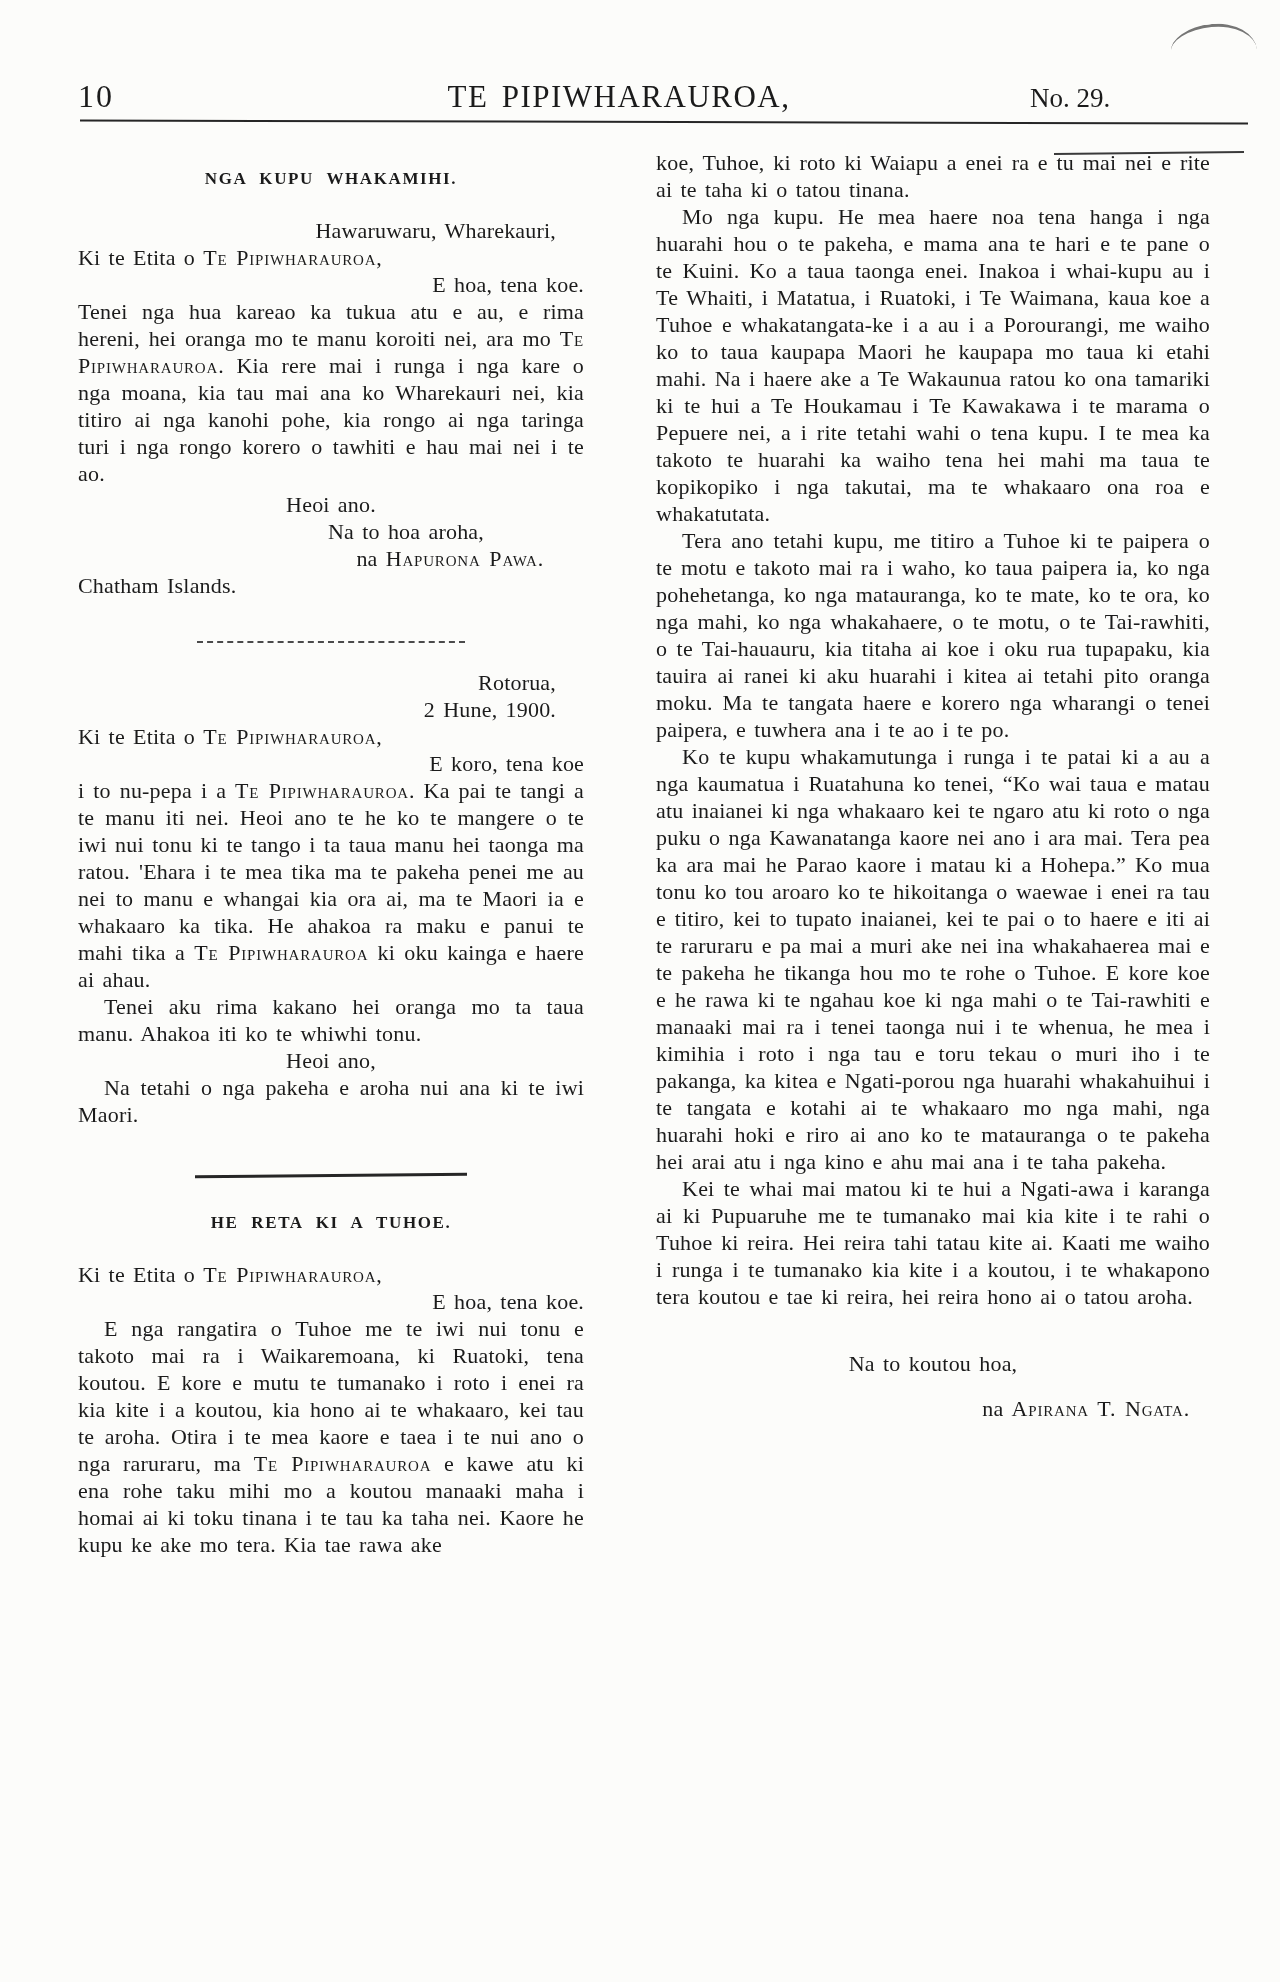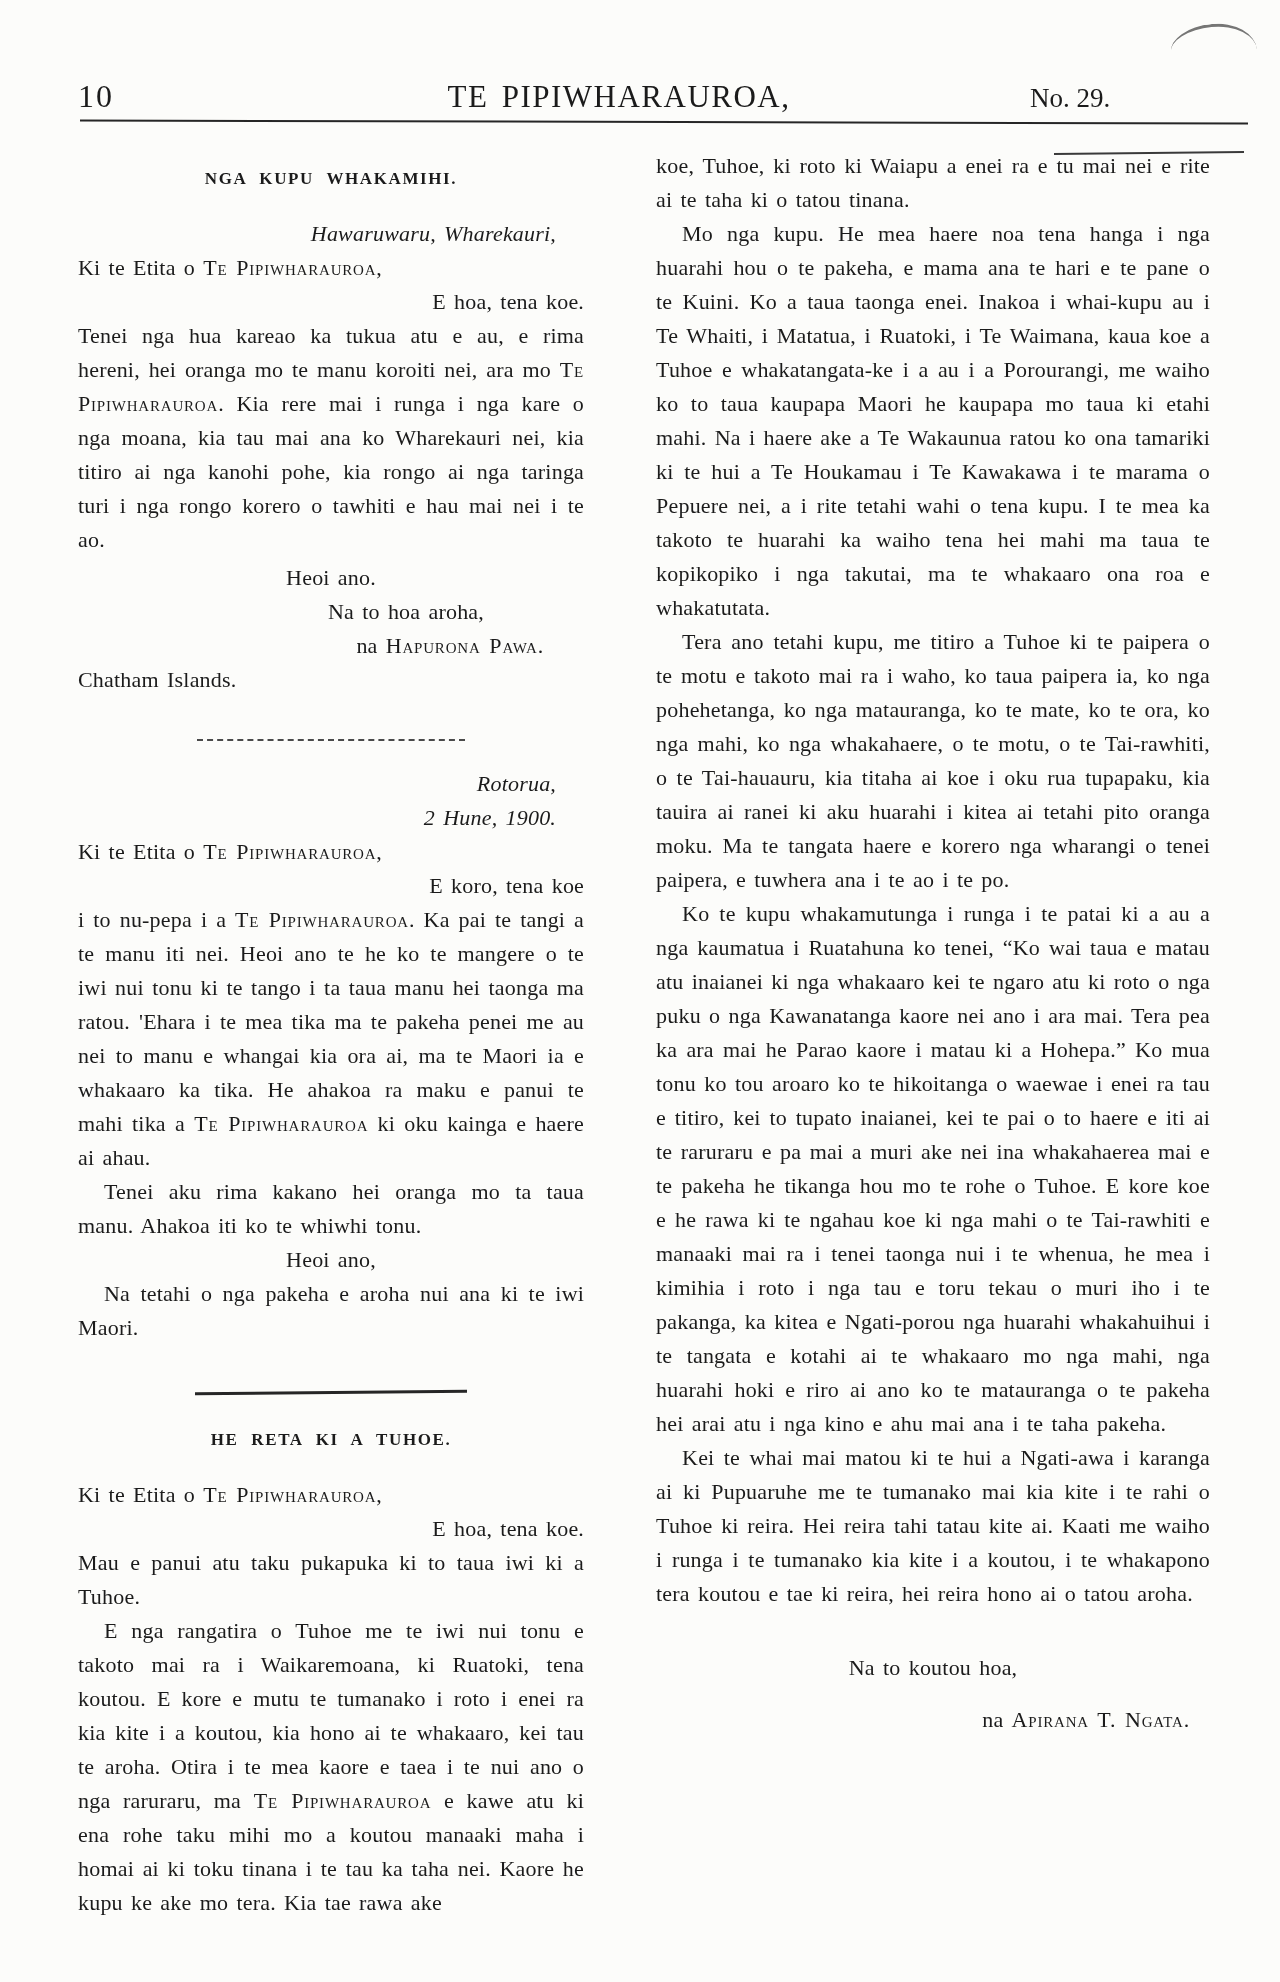--- a/index.html
+++ b/index.html
@@ -33,28 +33,28 @@
   }
   
   .cols{
     display:flex;
     padding:26px 70px 0 78px;
     gap:72px;
   }
   .col-l{ width:507px; }
   .col-r{ width:555px; }
   p, .line{
-    font-size:22px; line-height:34px;
+    font-size:22px; line-height:27px;
     letter-spacing:.2px; word-spacing:2.5px;
   }
   .just{ text-align:justify; }
   .indent{ text-indent:26px; }
   .r{ text-align:right; }
   .c{ text-align:center; }
-  .inset28{ padding-right:28px;font-style:italic; }
+  .inset28{ padding-right:28px; }
   .inset40{ padding-right:40px; }
   .inset20{ padding-right:20px; }
   .inset100{ padding-right:100px; }
   .sc{ font-variant:small-caps; letter-spacing:.8px; }
   h2.art-head{
     text-align:center;
     font-size:17px; font-weight:bold;
     letter-spacing:1.6px; word-spacing:7px;
     margin:20px 0 28px 0;
   }
@@ -110,21 +110,20 @@
     <p class="just indent">Tenei aku rima kakano hei oranga mo ta taua manu. Ahakoa iti ko te whiwhi tonu.</p>
     <div class="line c">Heoi ano,</div>
     <p class="just indent">Na tetahi o nga pakeha e aroha nui ana ki te iwi Maori.</p>
 
     <hr class="divider-solid">
 
     <h2 class="art-head" style="margin-top:36px;">HE RETA KI A TUHOE.</h2>
 
     <div class="line"><span>Ki te Etita o </span><span class="sc">Te Pipiwharauroa,</span></div>
     <div class="line r">E hoa, tena koe.</div>
-    <p class="just">Mau e panui atu taku pukapuka ki to taua iwi ki a Tuhoe.</p>
     <p class="just indent smallcaps-auto">E nga rangatira o Tuhoe me te iwi nui tonu e takoto mai ra i Waikaremoana, ki Ruatoki, tena koutou. E kore e mutu te tumanako i roto i enei ra kia kite i a koutou, kia hono ai te whakaaro, kei tau te aroha. Otira i te mea kaore e taea i te nui ano o nga raruraru, ma <span class="sc">Te Pipiwharauroa</span> e kawe atu ki ena rohe taku mihi mo a koutou manaaki maha i homai ai ki toku tinana i te tau ka taha nei. Kaore he kupu ke ake mo tera. Kia tae rawa ake</p>
   </div>
 
   <div class="col-r">
     <p class="just">koe, Tuhoe, ki roto ki Waiapu a enei ra e tu mai nei e rite ai te taha ki o tatou tinana.</p>
     <p class="just indent">Mo nga kupu. He mea haere noa tena hanga i nga huarahi hou o te pakeha, e mama ana te hari e te pane o te Kuini. Ko a taua taonga enei. Inakoa i whai-kupu au i Te Whaiti, i Matatua, i Ruatoki, i Te Waimana, kaua koe a Tuhoe e whakatangata-ke i a au i a Porourangi, me waiho ko to taua kaupapa Maori he kaupapa mo taua ki etahi mahi. Na i haere ake a Te Wakaunua ratou ko ona tamariki ki te hui a Te Houkamau i Te Kawakawa i te marama o Pepuere nei, a i rite tetahi wahi o tena kupu. I te mea ka takoto te huarahi ka waiho tena hei mahi ma taua te kopikopiko i nga takutai, ma te whakaaro ona roa e whakatutata.</p>
     <p class="just indent">Tera ano tetahi kupu, me titiro a Tuhoe ki te paipera o te motu e takoto mai ra i waho, ko taua paipera ia, ko nga pohehetanga, ko nga matauranga, ko te mate, ko te ora, ko nga mahi, ko nga whakahaere, o te motu, o te Tai-rawhiti, o te Tai-hauauru, kia titaha ai koe i oku rua tupapaku, kia tauira ai ranei ki aku huarahi i kitea ai tetahi pito oranga moku. Ma te tangata haere e korero nga wharangi o tenei paipera, e tuwhera ana i te ao i te po.</p>
     <p class="just indent">Ko te kupu whakamutunga i runga i te patai ki a au a nga kaumatua i Ruatahuna ko tenei, “Ko wai taua e matau atu inaianei ki nga whakaaro kei te ngaro atu ki roto o nga puku o nga Kawanatanga kaore nei ano i ara mai. Tera pea ka ara mai he Parao kaore i matau ki a Hohepa.” Ko mua tonu ko tou aroaro ko te hikoitanga o waewae i enei ra tau e titiro, kei to tupato inaianei, kei te pai o to haere e iti ai te raruraru e pa mai a muri ake nei ina whakahaerea mai e te pakeha he tikanga hou mo te rohe o Tuhoe. E kore koe e he rawa ki te ngahau koe ki nga mahi o te Tai-rawhiti e manaaki mai ra i tenei taonga nui i te whenua, he mea i kimihia i roto i nga tau e toru tekau o muri iho i te pakanga, ka kitea e Ngati-porou nga huarahi whakahuihui i te tangata e kotahi ai te whakaaro mo nga mahi, nga huarahi hoki e riro ai ano ko te matauranga o te pakeha hei arai atu i nga kino e ahu mai ana i te taha pakeha.</p>
     <p class="just indent">Kei te whai mai matou ki te hui a Ngati-awa i karanga ai ki Pupuaruhe me te tumanako mai kia kite i te rahi o Tuhoe ki reira. Hei reira tahi tatau kite ai. Kaati me waiho i runga i te tumanako kia kite i a koutou, i te whakapono tera koutou e tae ki reira, hei reira hono ai o tatou aroha.</p>
     <div class="line c mt26">Na to koutou hoa,</div>

